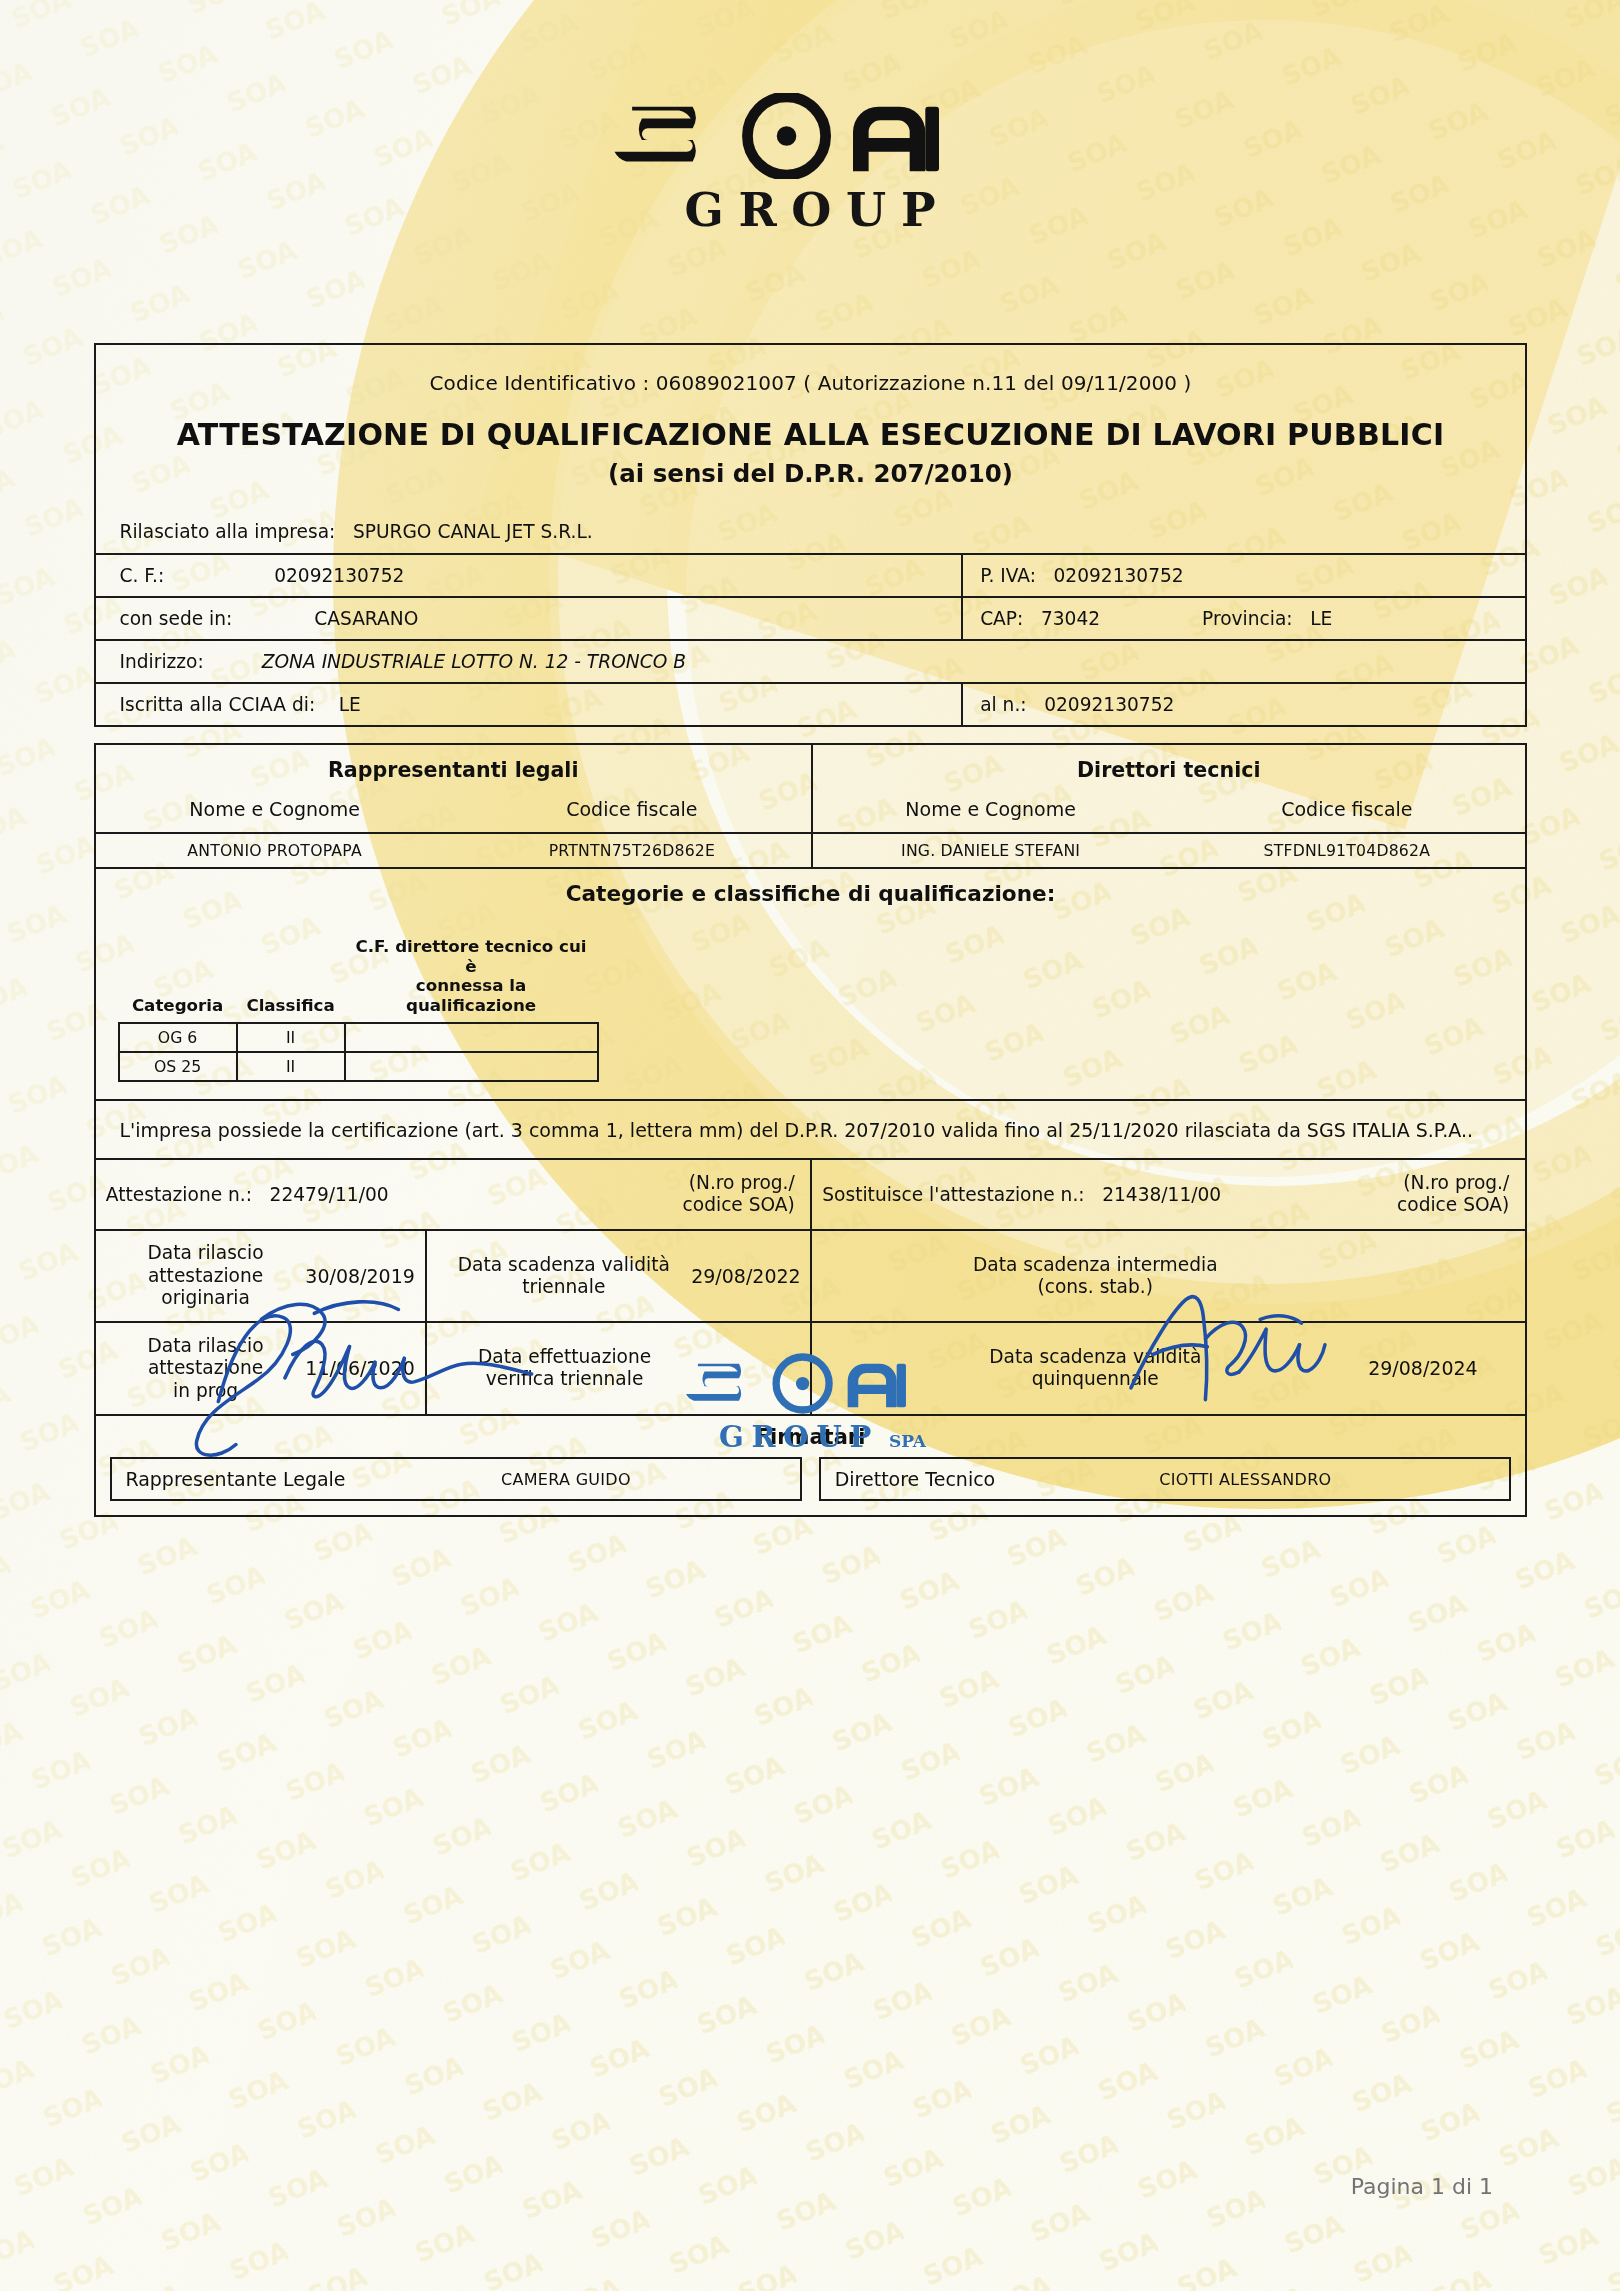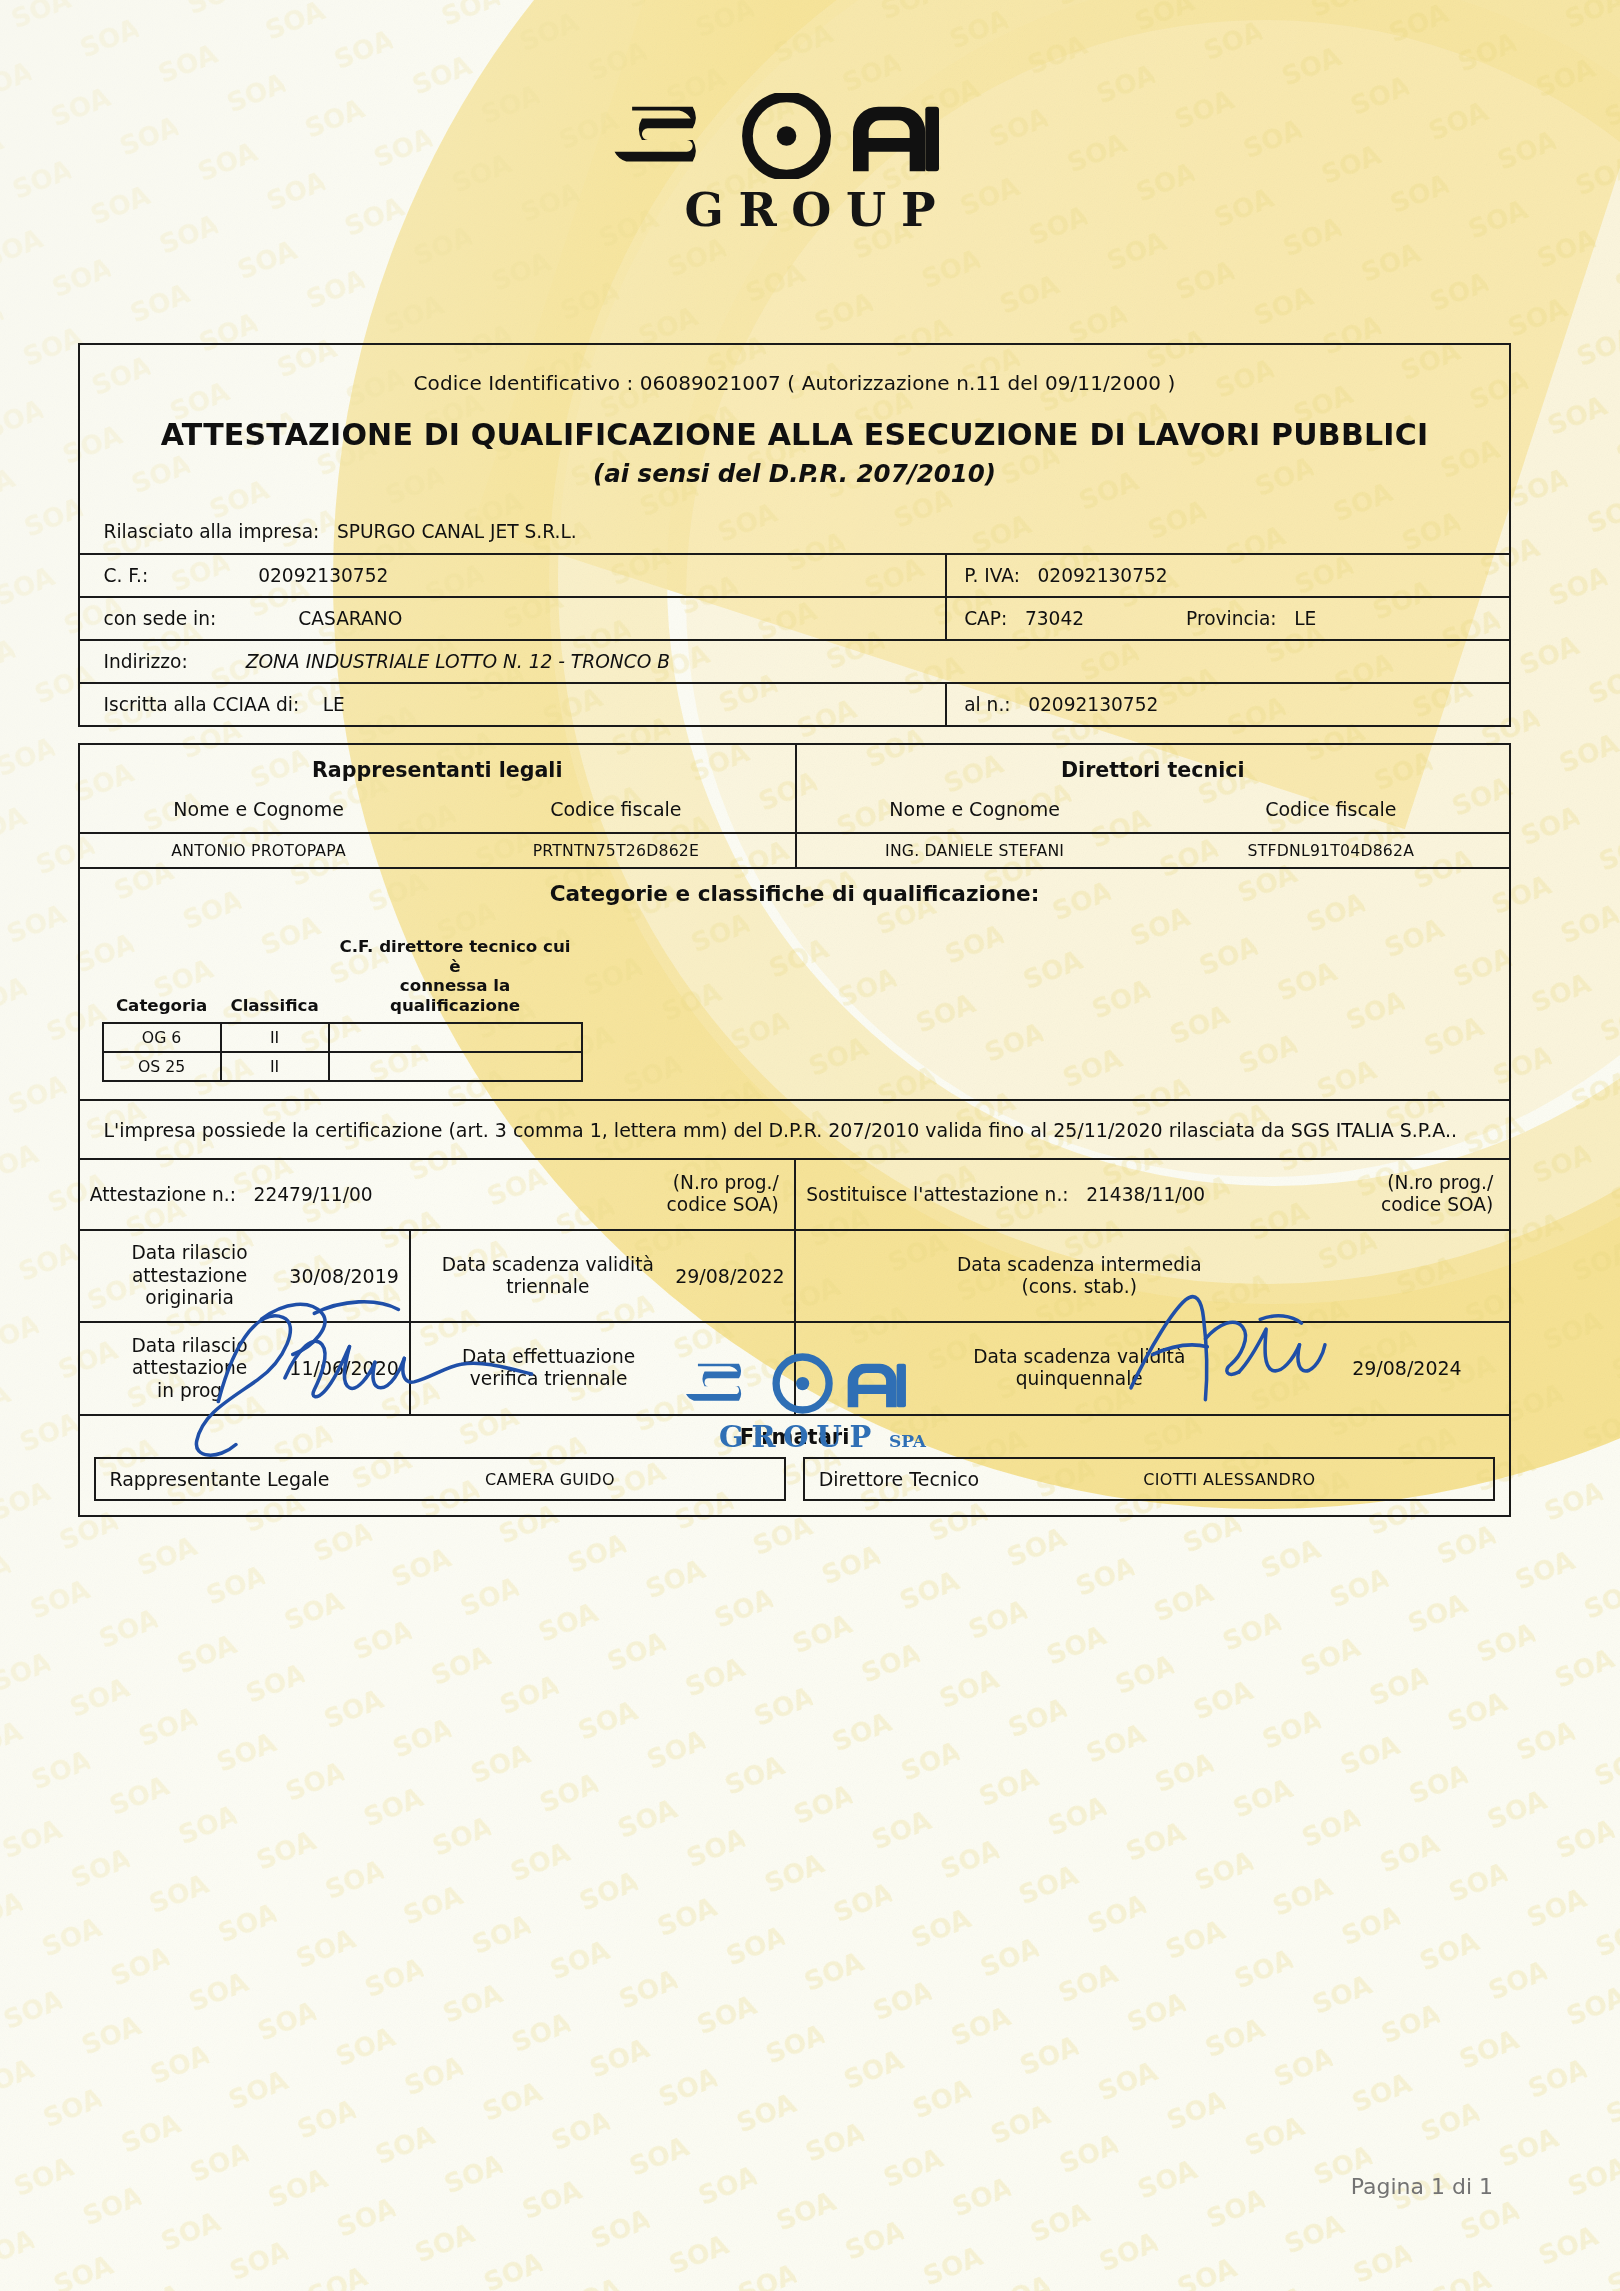--- a/index.html
+++ b/index.html
@@ -77,21 +77,21 @@
     font-size: 46px;
     letter-spacing: 14.7px;
     color: #151515;
     margin-top: 3.9px;
     text-indent: 14.7px;
   }
 
   
   #cert {
     position: absolute;
-    left: 78px;
+    left: 94px;
     top: 343px;
     width: 1433px;
     z-index: 6;
     font-size: 18.6px;
     color: #101010;
   }
   .box {
     border: 2.5px solid #1a1a1a;
     background: rgba(255,255,255,0.0);
     margin-bottom: 9.8px;
@@ -109,21 +109,20 @@
     font-size: 30px;
     letter-spacing: 0.2px;
     padding: 15.7px 13.7px 0 13.7px;
     line-height: 1.25;
   }
   #title-sub {
     text-align: center;
     font-weight: 700;
     font-size: 24.5px;
     padding: 5.9px 0 21.6px 0;
-    font-style: italic;
   }
 
   
   .rrow {
     display: flex;
     align-items: stretch;
     border-top: 2px solid #1a1a1a;
     min-height: 43px;
   }
   .rrow.first { border-top: none; }

